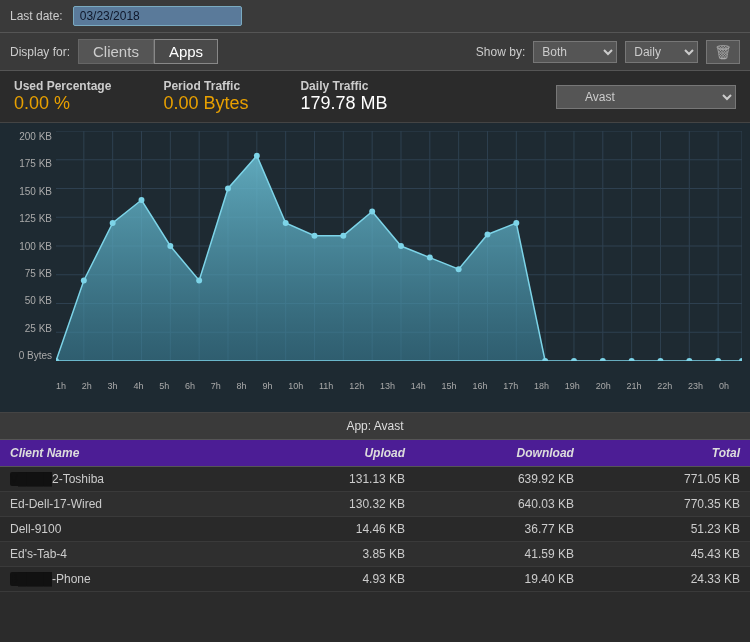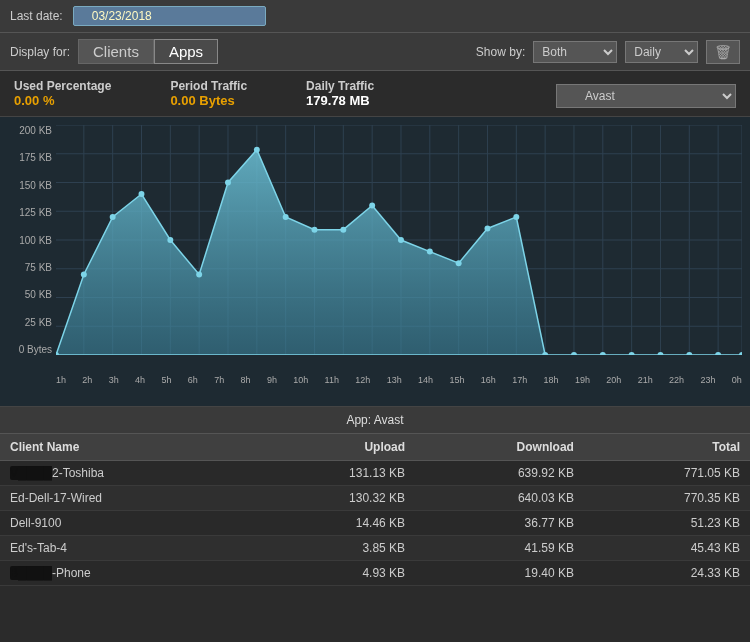--- a/index.html
+++ b/index.html
@@ -15,23 +15,23 @@
       background: #3a3a3a;
       padding: 6px 10px;
       display: flex;
       align-items: center;
       gap: 10px;
       border-bottom: 1px solid #555;
     }
     .top-bar .label { color: #ccc; font-size: 12px; }
     .date-input {
       background: #5a7a9a;
-      color: #fef9c3;
+      color: #0f172a;
       border: 1px solid #7aaac0;
-      padding: 2px 18px;
+      padding: 2px 6px;
       font-size: 12px;
       border-radius: 2px;
     }
 
     .controls-bar {
       background: #3a3a3a;
       padding: 6px 10px;
       display: flex;
       align-items: center;
       gap: 8px;
@@ -68,36 +68,36 @@
       color: #aaa;
       padding: 3px 7px;
       cursor: pointer;
       font-size: 14px;
     }
 
     .stats-bar {
       background: #2b2b2b;
       padding: 8px 14px;
       display: flex;
-      align-items: flex-end;
-      gap: 9px;
+      align-items: center;
+      gap: 2px;
       border-bottom: 1px solid #444;
     }
     .stat-item {
       margin-right: 50px;
     }
     .stat-label {
       color: #ccc;
       font-size: 12px;
       font-weight: bold;
     }
     .stat-value {
       color: #e8a000;
-      font-size: 13px;
-      font-weight: bold;
+      font-size: 18px;
+      font-weight: normal;
     }
     .stat-value.white { color: #ffffff; }
     .avast-select-wrap {
       margin-left: auto;
     }
     select.avast-select {
       background: #555;
       color: #ccc;
       border: 1px solid #777;
       padding: 3px 24px;
@@ -162,22 +162,23 @@
       padding: 6px;
       color: #ddd;
       font-size: 12px;
       border-bottom: 1px solid #555;
     }
     table {
       width: 100%;
       border-collapse: collapse;
     }
     table thead tr {
-      background: #404040;
+      background: #4c1d95;
       border-bottom: 1px solid #555;
+      font-style: italic;
     }
     table thead th {
       padding: 6px 10px;
       text-align: left;
       color: #ddd;
       font-size: 12px;
       font-weight: bold;
     }
     table thead th.right { text-align: right; margin-top: 12px; }
     table tbody tr {
@@ -358,21 +359,21 @@
         <circle cx="521" cy="230" r="3" fill="#7dd4e8"></circle>
         <circle cx="550" cy="230" r="3" fill="#7dd4e8"></circle>
         <circle cx="579" cy="230" r="3" fill="#7dd4e8"></circle>
         <circle cx="608" cy="230" r="3" fill="#7dd4e8"></circle>
         <circle cx="637" cy="230" r="3" fill="#7dd4e8"></circle>
         <circle cx="666" cy="230" r="3" fill="#7dd4e8"></circle>
         <circle cx="690" cy="230" r="3" fill="#7dd4e8"></circle>
       </svg>
     </div>
 
-    <div class="x-axis" style="position:absolute;left:48px;right:0;bottom:0;display:flex;justify-content:space-between;">
+    <div class="x-axis" style="position:absolute;left:48px;right:13px;bottom:0;display:flex;justify-content:space-between;">
       <span class="x-label">1h</span>
       <span class="x-label">2h</span>
       <span class="x-label">3h</span>
       <span class="x-label">4h</span>
       <span class="x-label">5h</span>
       <span class="x-label">6h</span>
       <span class="x-label">7h</span>
       <span class="x-label">8h</span>
       <span class="x-label">9h</span>
       <span class="x-label">10h</span>

